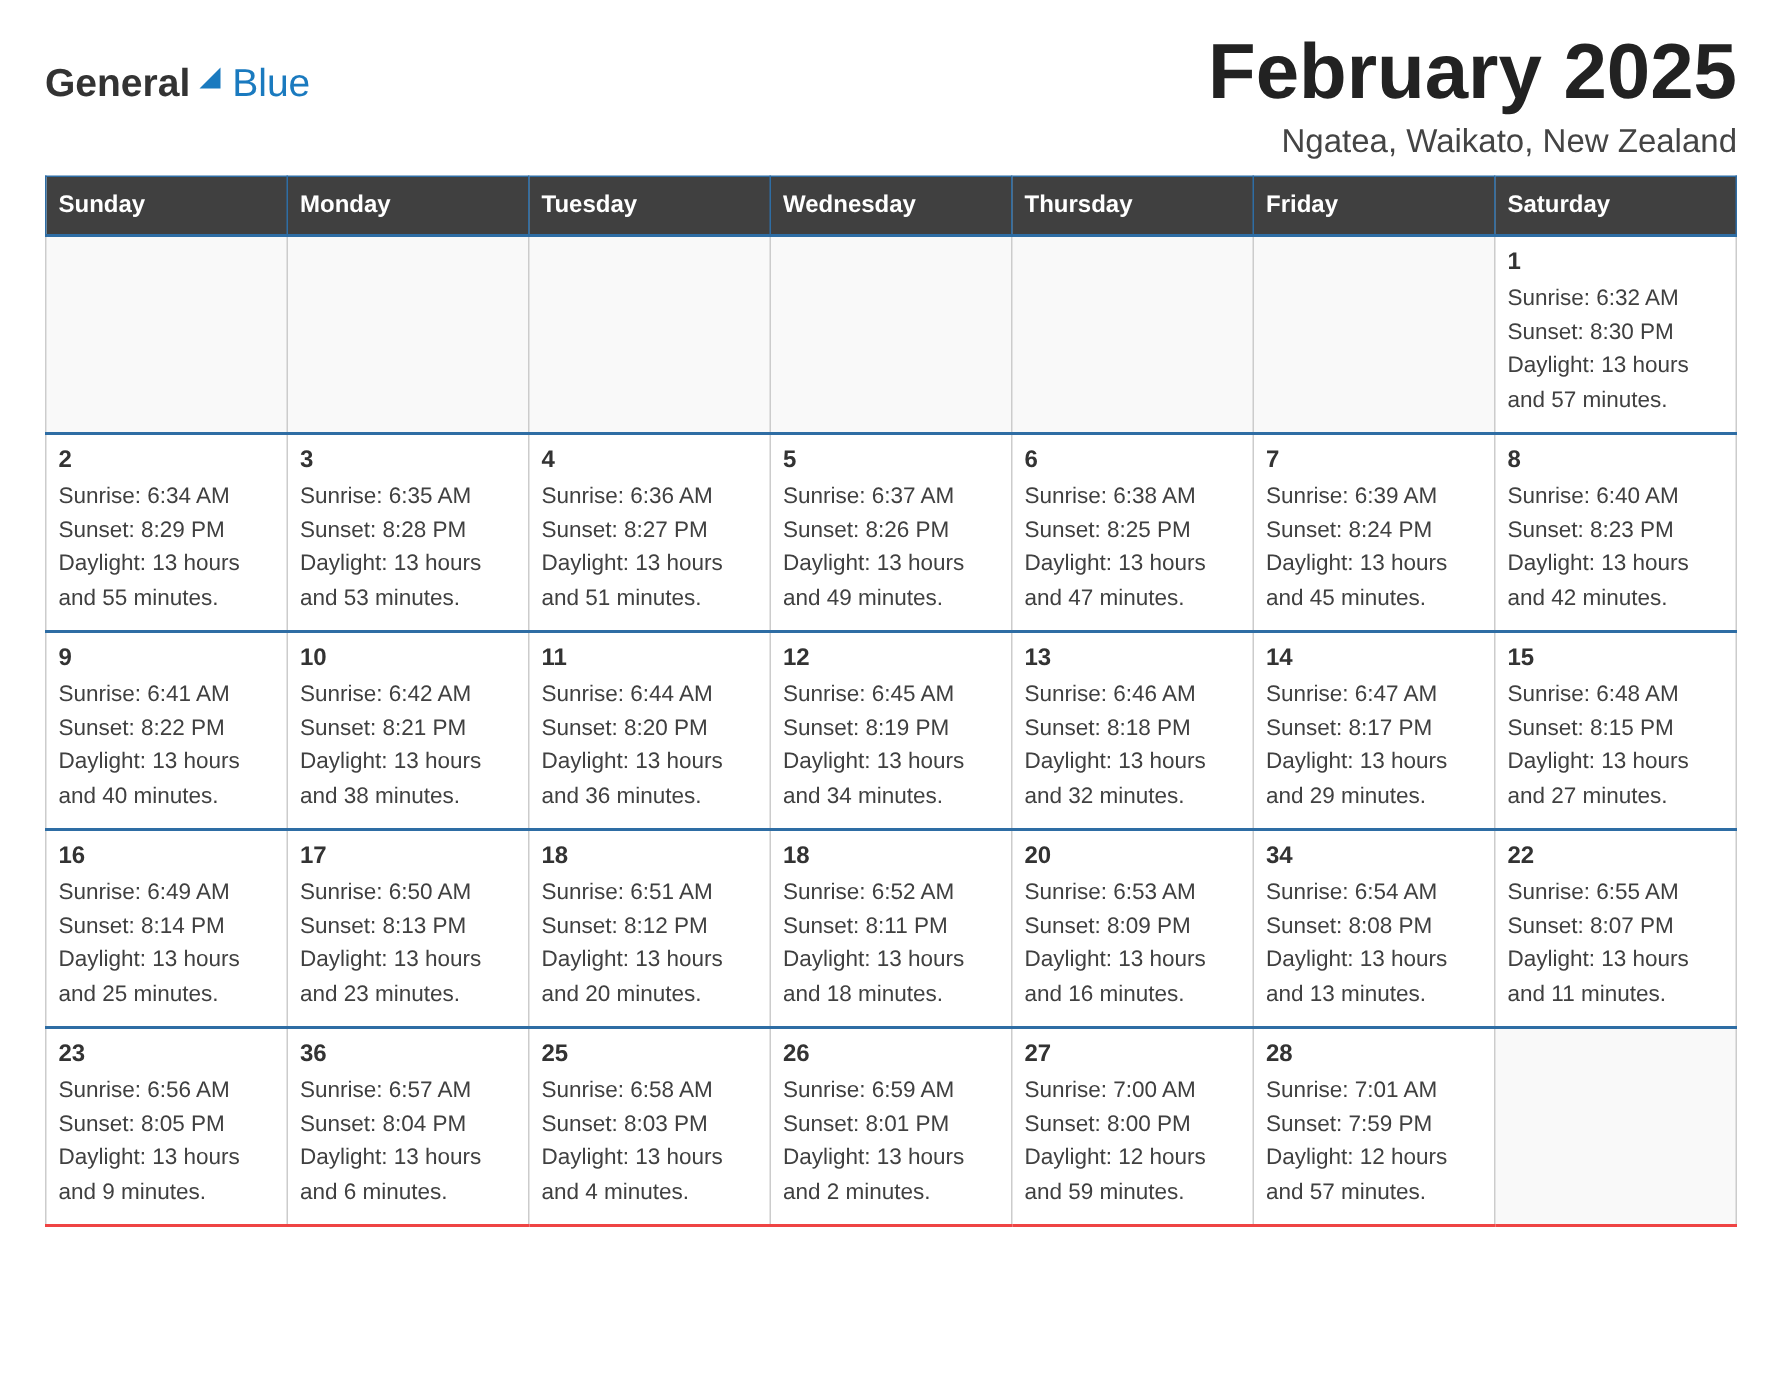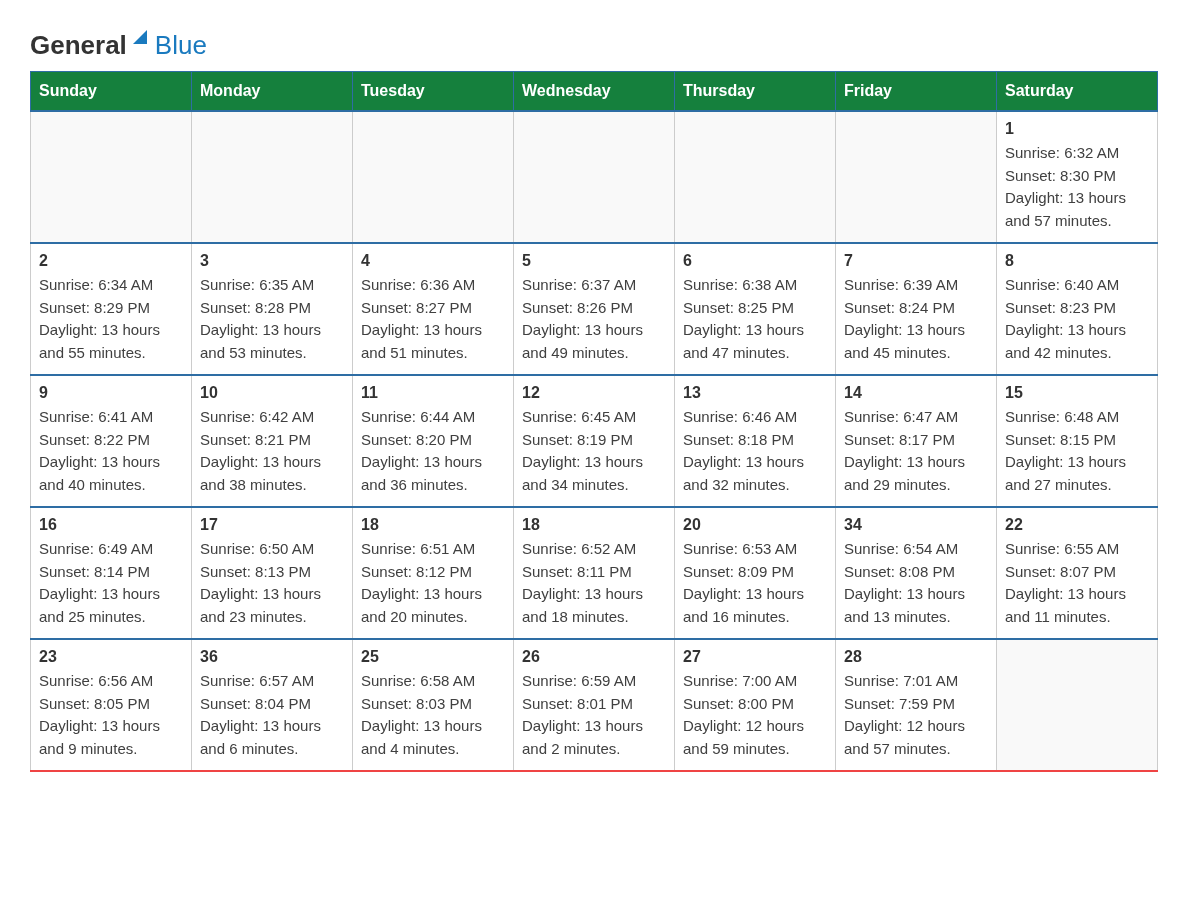--- a/index.html
+++ b/index.html
@@ -11,23 +11,23 @@
       min-height: 918px;
     }
     .header {
       display: flex;
       justify-content: space-between;
       align-items: flex-start;
       margin-bottom: 10px;
     }
     .logo {
       display: flex;
-      align-items: flex-start;
+      align-items: center;
       gap: 4px;
-      margin-top: 10px;
+      margin-top: 20px;
     }
     .logo-text-general {
       font-size: 26px;
       font-weight: bold;
       color: #333;
     }
     .logo-text-blue {
       font-size: 26px;
       font-weight: normal;
       color: #1a7abf;
@@ -55,21 +55,21 @@
       font-weight: normal;
       color: #444;
       margin-top: 4px;
     }
     .calendar {
       width: 100%;
       border-collapse: collapse;
       margin-top: 10px;
     }
     .calendar thead tr {
-      background-color: #15803d;
+      background-color: #404040;
     }
     .calendar thead th {
       color: #fff;
       font-size: 16px;
       font-weight: bold;
       padding: 10px 8px;
       text-align: left;
       border: 1px solid #2e6da4;
     }
     .calendar tbody tr {
@@ -108,20 +108,24 @@
   </style>
 </head>
 <body>
 
 <div class="header">
   <div class="logo">
     <span class="logo-text-general">General</span>
     <span class="logo-icon"></span>
     <br>
     <span class="logo-text-blue">Blue</span>
+  </div>
+  <div class="title-block">
+    <h1>February 2025</h1>
+    <h2>Ngatea, Waikato, New Zealand</h2>
   </div>
 </div>
 
 <table class="calendar">
   <thead>
     <tr>
     <th>Sunday</th>
         <th>Monday</th>
         <th>Tuesday</th>
         <th>Wednesday</th>

